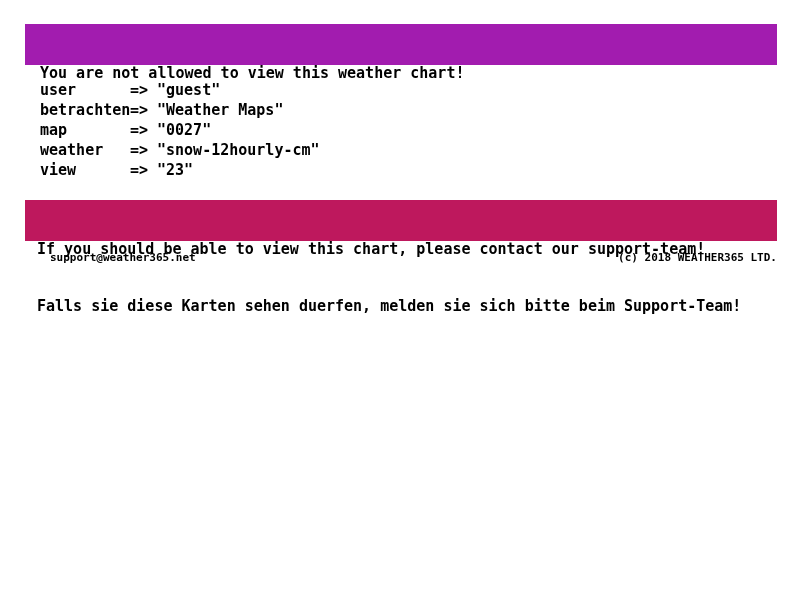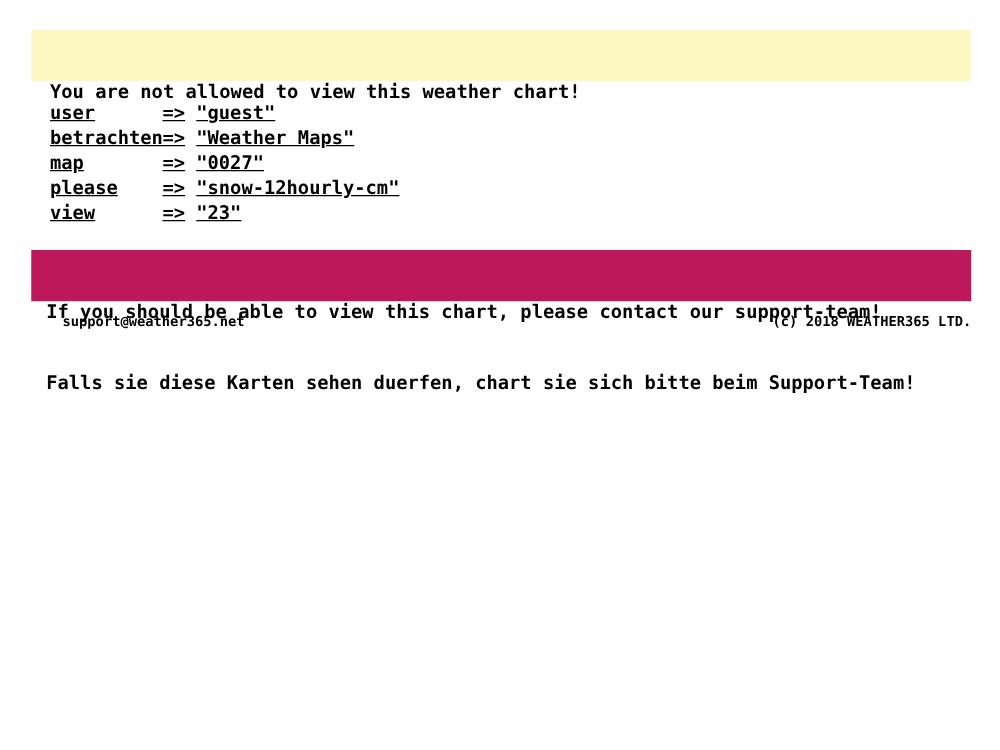--- a/index.html
+++ b/index.html
@@ -16,31 +16,30 @@
   .banner {
     position: absolute;
     left: 25px;
     width: 752px;
     height: 41px;
     padding: 2px 0 0 15px;
     font-size: 15px;
     line-height: 19px;
     white-space: pre;
   }
-  .banner-denied  { top: 24px;  background: #fef9c3; }
+  .banner-denied  { top: 24px;  background: #a21caf; }
   .banner-contact { top: 200px; background: #be185d; padding-left: 12px; }
   .banner div { height: 19px; }
 
   .params {
     position: absolute;
     top: 80px;
     left: 40px;
     font-size: 15px;
     line-height: 20px;
-    text-decoration: underline;
   }
   .param-row { display: flex; white-space: pre; }
   .param-key   { display: inline-block; width: 90px; }
   .param-arrow { display: inline-block; width: 27px; }
   .param-value { display: inline-block; }
 
   .footer {
     position: absolute;
     top: 248px;
     left: 50px;
@@ -69,32 +68,32 @@
     <span class="param-key">betrachten</span>
     <span class="param-arrow">=&gt;</span>
     <span class="param-value">"Weather Maps"</span>
   </div>
   <div class="param-row">
     <span class="param-key">map</span>
     <span class="param-arrow">=&gt;</span>
     <span class="param-value">"0027"</span>
   </div>
   <div class="param-row">
-    <span class="param-key">please</span>
+    <span class="param-key">weather</span>
     <span class="param-arrow">=&gt;</span>
     <span class="param-value">"snow-12hourly-cm"</span>
   </div>
   <div class="param-row">
     <span class="param-key">view</span>
     <span class="param-arrow">=&gt;</span>
     <span class="param-value">"23"</span>
   </div>
 </div>
 
 <div class="banner banner-contact">
   <div>If you should be able to view this chart, please contact our support-team!</div>
-  <div>Falls sie diese Karten sehen duerfen, chart sie sich bitte beim Support-Team!</div>
+  <div>Falls sie diese Karten sehen duerfen, melden sie sich bitte beim Support-Team!</div>
 </div>
 
 <div class="footer">
   <span>support@weather365.net</span>
   <span>(c) 2018 WEATHER365 LTD.</span>
 </div>
 
 </body></html>

